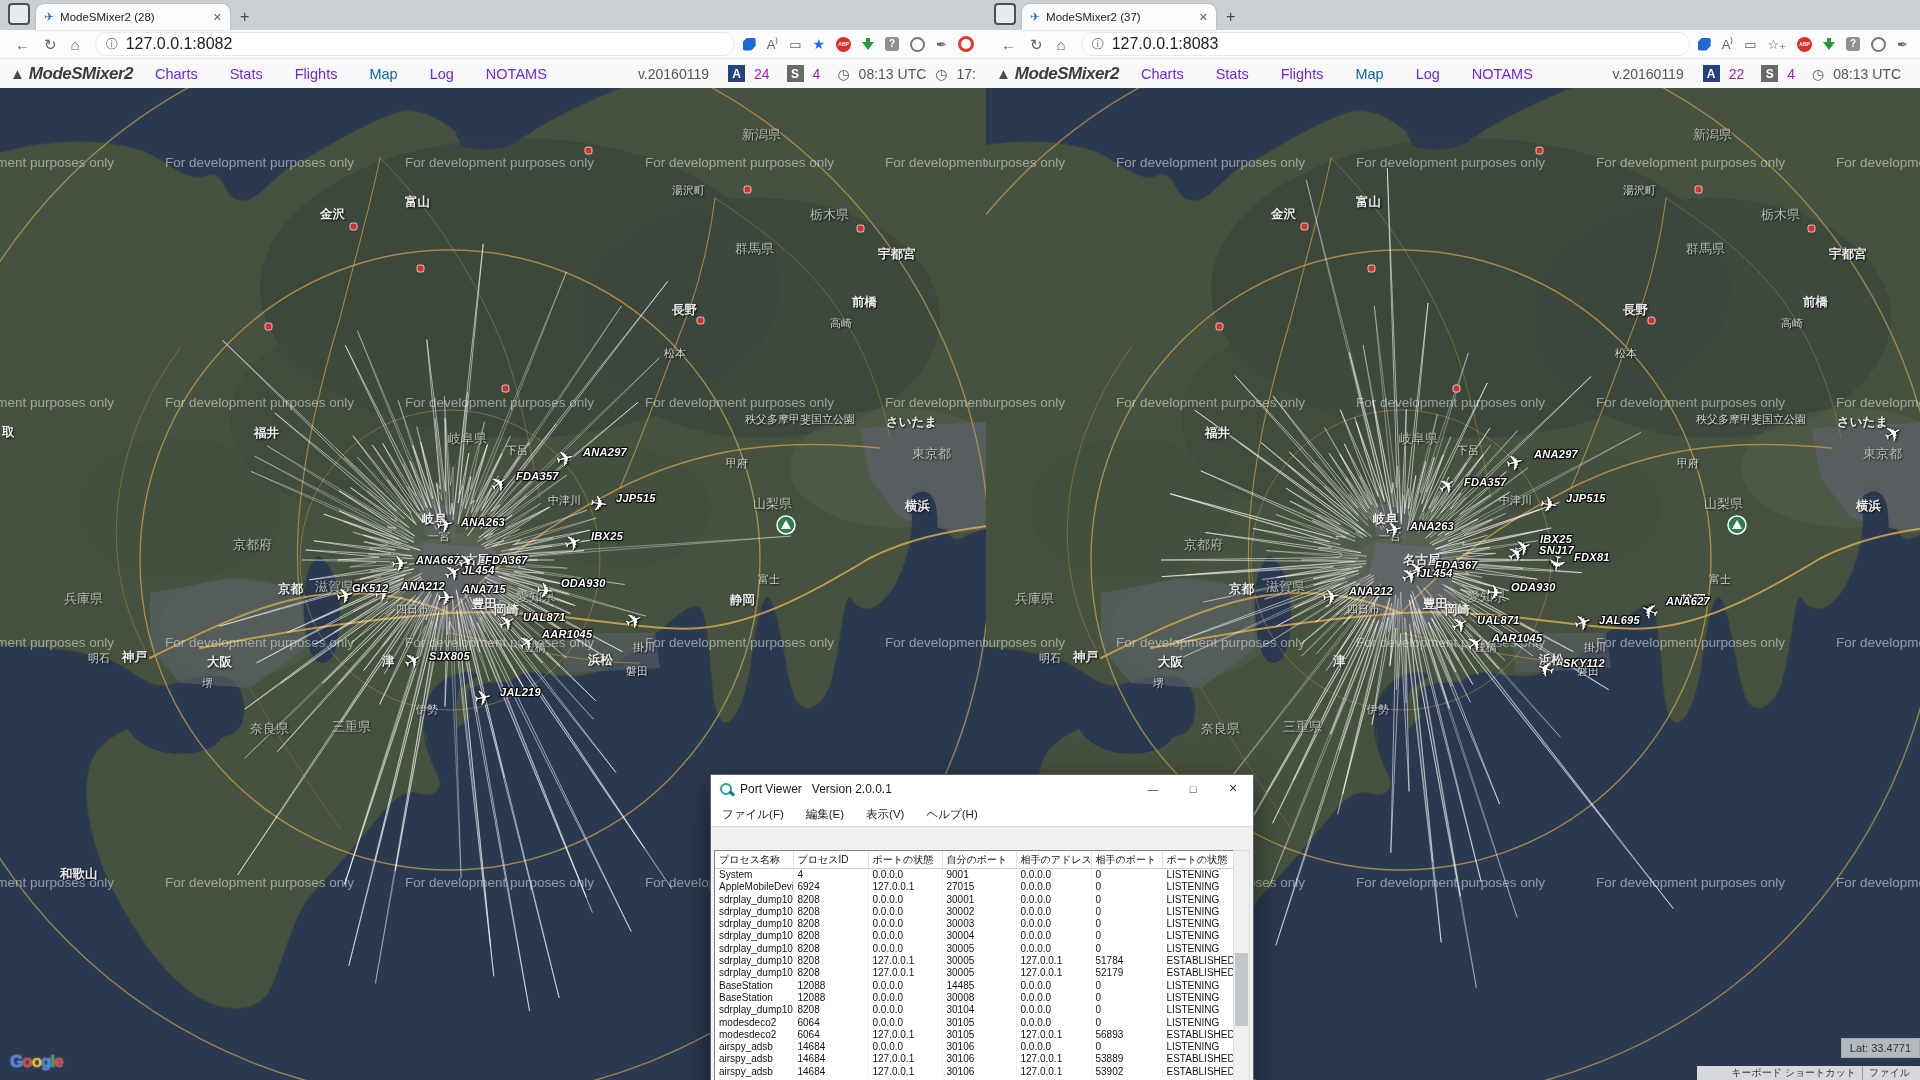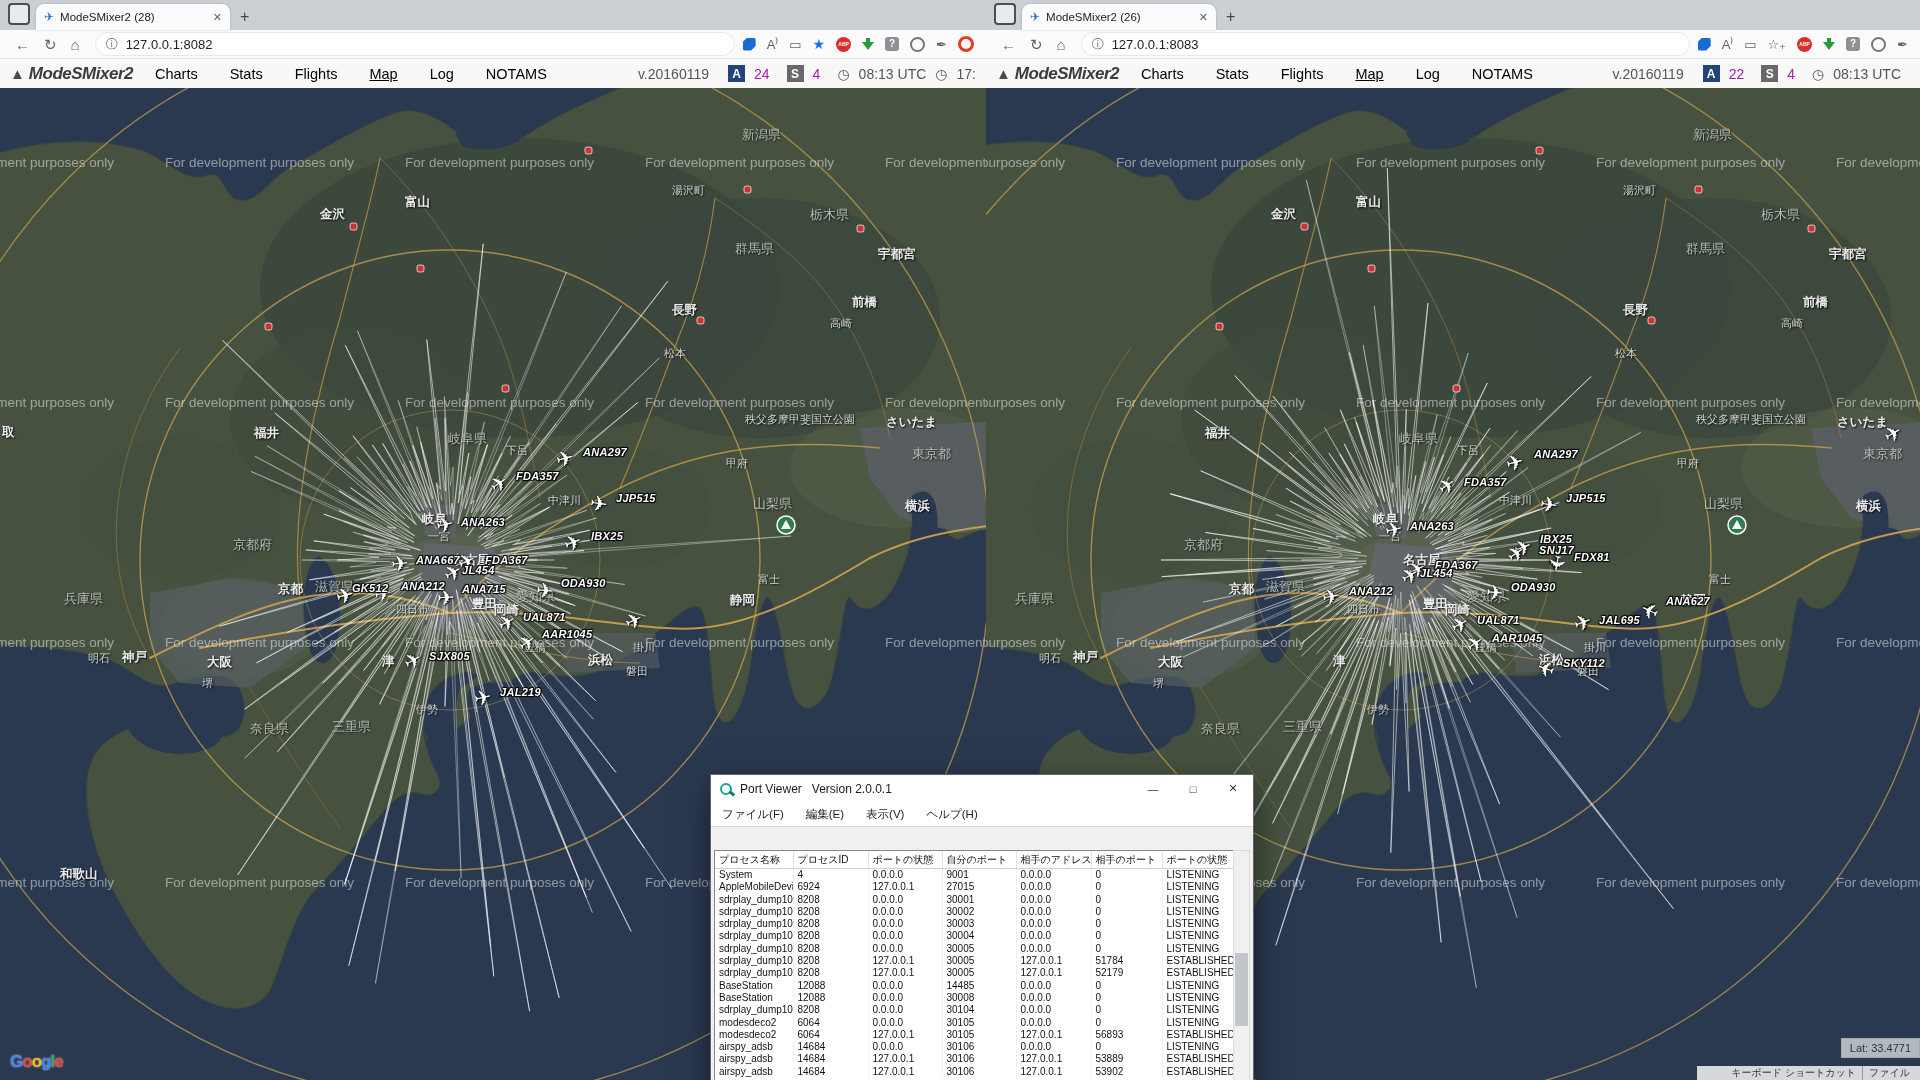--- a/index.html
+++ b/index.html
@@ -13,40 +13,40 @@
   .tab-pre{width:18px;height:18px;margin:0 6px 5px 2px;border:2px solid #4a4f55;border-radius:4px;background:#e8eaec;}
   .tab{height:26px;width:178px;background:#fafbfc;border-radius:8px 8px 0 0;display:flex;align-items:center;padding:0 8px;box-shadow:0 0 2px rgba(0,0,0,.25);}
   .favicon{color:#2b6fd4;font-size:12px;margin-right:6px;}
   .tab-title{font-size:11.5px;color:#202124;white-space:nowrap;overflow:hidden;flex:1;}
   .tab-close{color:#5f6368;font-size:11px;margin-left:6px;cursor:default;}
   .newtab{color:#444;font-size:16px;margin:0 0 4px 10px;}
   .toolbar{height:28px;background:#fbfbfc;display:flex;align-items:center;padding:0 8px;border-bottom:1px solid #e4e6e8;}
   .navbtn{color:#5f6368;font-size:15px;margin:0 7px;line-height:1;}
   .addr{flex:1;height:22px;background:#fff;border:1px solid #e6e8ea;border-radius:12px;display:flex;align-items:center;padding:0 10px;margin:0 8px;}
   .addr .info{color:#5f6368;font-size:12px;margin-right:8px;}
-  .addr .url{color:#202124;font-size:13px;}
+  .addr .url{color:#202124;font-size:16px;}
   .tbicons{display:flex;align-items:center;gap:11px;margin-right:4px;}
   .ic{display:inline-flex;align-items:center;justify-content:center;color:#5f6368;font-size:13px;line-height:1;}
   .ic-tag{width:13px;height:13px;background:#1b6ad2;clip-path:polygon(0 35%,35% 0,100% 0,100% 65%,65% 100%,0 100%);border-radius:2px;}
   .ic-star-filled{color:#1a73e8;font-size:14px;}
   .ic-abp{width:15px;height:15px;border-radius:50%;background:#d6302c;color:#fff;font-size:5px;font-weight:bold;}
   .ic-help{width:14px;height:14px;border-radius:3px;background:#8d9094;color:#fff;font-size:10px;font-weight:bold;}
   .ic-ring{width:11px;height:11px;border:2px solid #777;border-radius:50%;}
   .ic-oh{width:10px;height:10px;border:3px solid #e23c2e;border-radius:50%;}
   .ic-dl{position:relative;width:12px;height:13px;}
   .ic-dl i{position:absolute;left:4px;top:0;width:4px;height:5px;background:#259b3e;}
   .ic-dl b{position:absolute;left:0;top:4px;width:0;height:0;border-left:6px solid transparent;border-right:6px solid transparent;border-top:8px solid #259b3e;}
   
   .appnav{height:29px;background:#f8f8f8;border-bottom:1px solid #ddd;display:flex;align-items:center;padding:0 10px;color:#444;}
   .logo{display:flex;align-items:center;margin-right:22px;}
   .logo-mark{color:#4a4a4a;font-size:15px;margin-right:4px;}
   .logo-text{font-weight:bold;font-style:italic;font-size:17px;color:#3c3c3c;letter-spacing:-0.5px;white-space:nowrap;}
   .navlinks{display:flex;gap:32px;font-size:14.5px;}
-  .navlink{color:#000000;cursor:pointer;white-space:nowrap;}
-  .navlink.active{color:#000000;text-decoration:underline;}
+  .navlink{color:#6d28d9;cursor:pointer;white-space:nowrap;}
+  .navlink.active{color:#0369a1;}
   .nav-right{margin-left:auto;display:flex;align-items:center;gap:9px;font-size:14px;color:#555;white-space:nowrap;}
   .ver{margin-right:10px;}
   .badge{width:17px;height:17px;color:#fff;display:inline-flex;align-items:center;justify-content:center;font-weight:bold;font-size:12px;}
   .badge-a{background:#24437c;}
   .badge-s{background:#696969;}
   .cnt{color:#a21caf;margin-right:8px;}
   .clock{color:#666;font-size:14px;}
   
   .map{position:absolute;top:88px;left:0;right:0;bottom:0;overflow:hidden;background:#2b3950;}
   .map-content{position:absolute;top:0;left:0;width:1060px;height:992px;}
@@ -350,21 +350,21 @@
           <span class="plane" style="left: 625px; top: 522px; transform: rotate(-25deg);">✈</span>
         </div>
   <div class="google"><span style="color: rgb(66, 133, 244); text-shadow: rgba(255, 255, 255, 0.6) 0px 0px 2px;">G</span><span style="color: rgb(234, 67, 53); text-shadow: rgba(255, 255, 255, 0.6) 0px 0px 2px;">o</span><span style="color: rgb(251, 188, 5); text-shadow: rgba(255, 255, 255, 0.6) 0px 0px 2px;">o</span><span style="color: rgb(66, 133, 244); text-shadow: rgba(255, 255, 255, 0.6) 0px 0px 2px;">g</span><span style="color: rgb(52, 168, 83); text-shadow: rgba(255, 255, 255, 0.6) 0px 0px 2px;">l</span><span style="color: rgb(234, 67, 53); text-shadow: rgba(255, 255, 255, 0.6) 0px 0px 2px;">e</span></div>
       </div>
 </div>
   <div class="bwin" id="win1">
   <div class="tabbar">
     <span class="tab-pre"></span>
     <div class="tab">
       <span class="favicon">✈</span>
-      <span class="tab-title">ModeSMixer2 (26)</span>
+      <span class="tab-title">ModeSMixer2 (37)</span>
       <span class="tab-close">✕</span>
     </div>
     <span class="newtab">+</span>
   </div>
   <div class="toolbar">
     <span class="navbtn">←</span>
     <span class="navbtn">↻</span>
     <span class="navbtn">⌂</span>
     <div class="addr">
       <span class="info">ⓘ</span>

